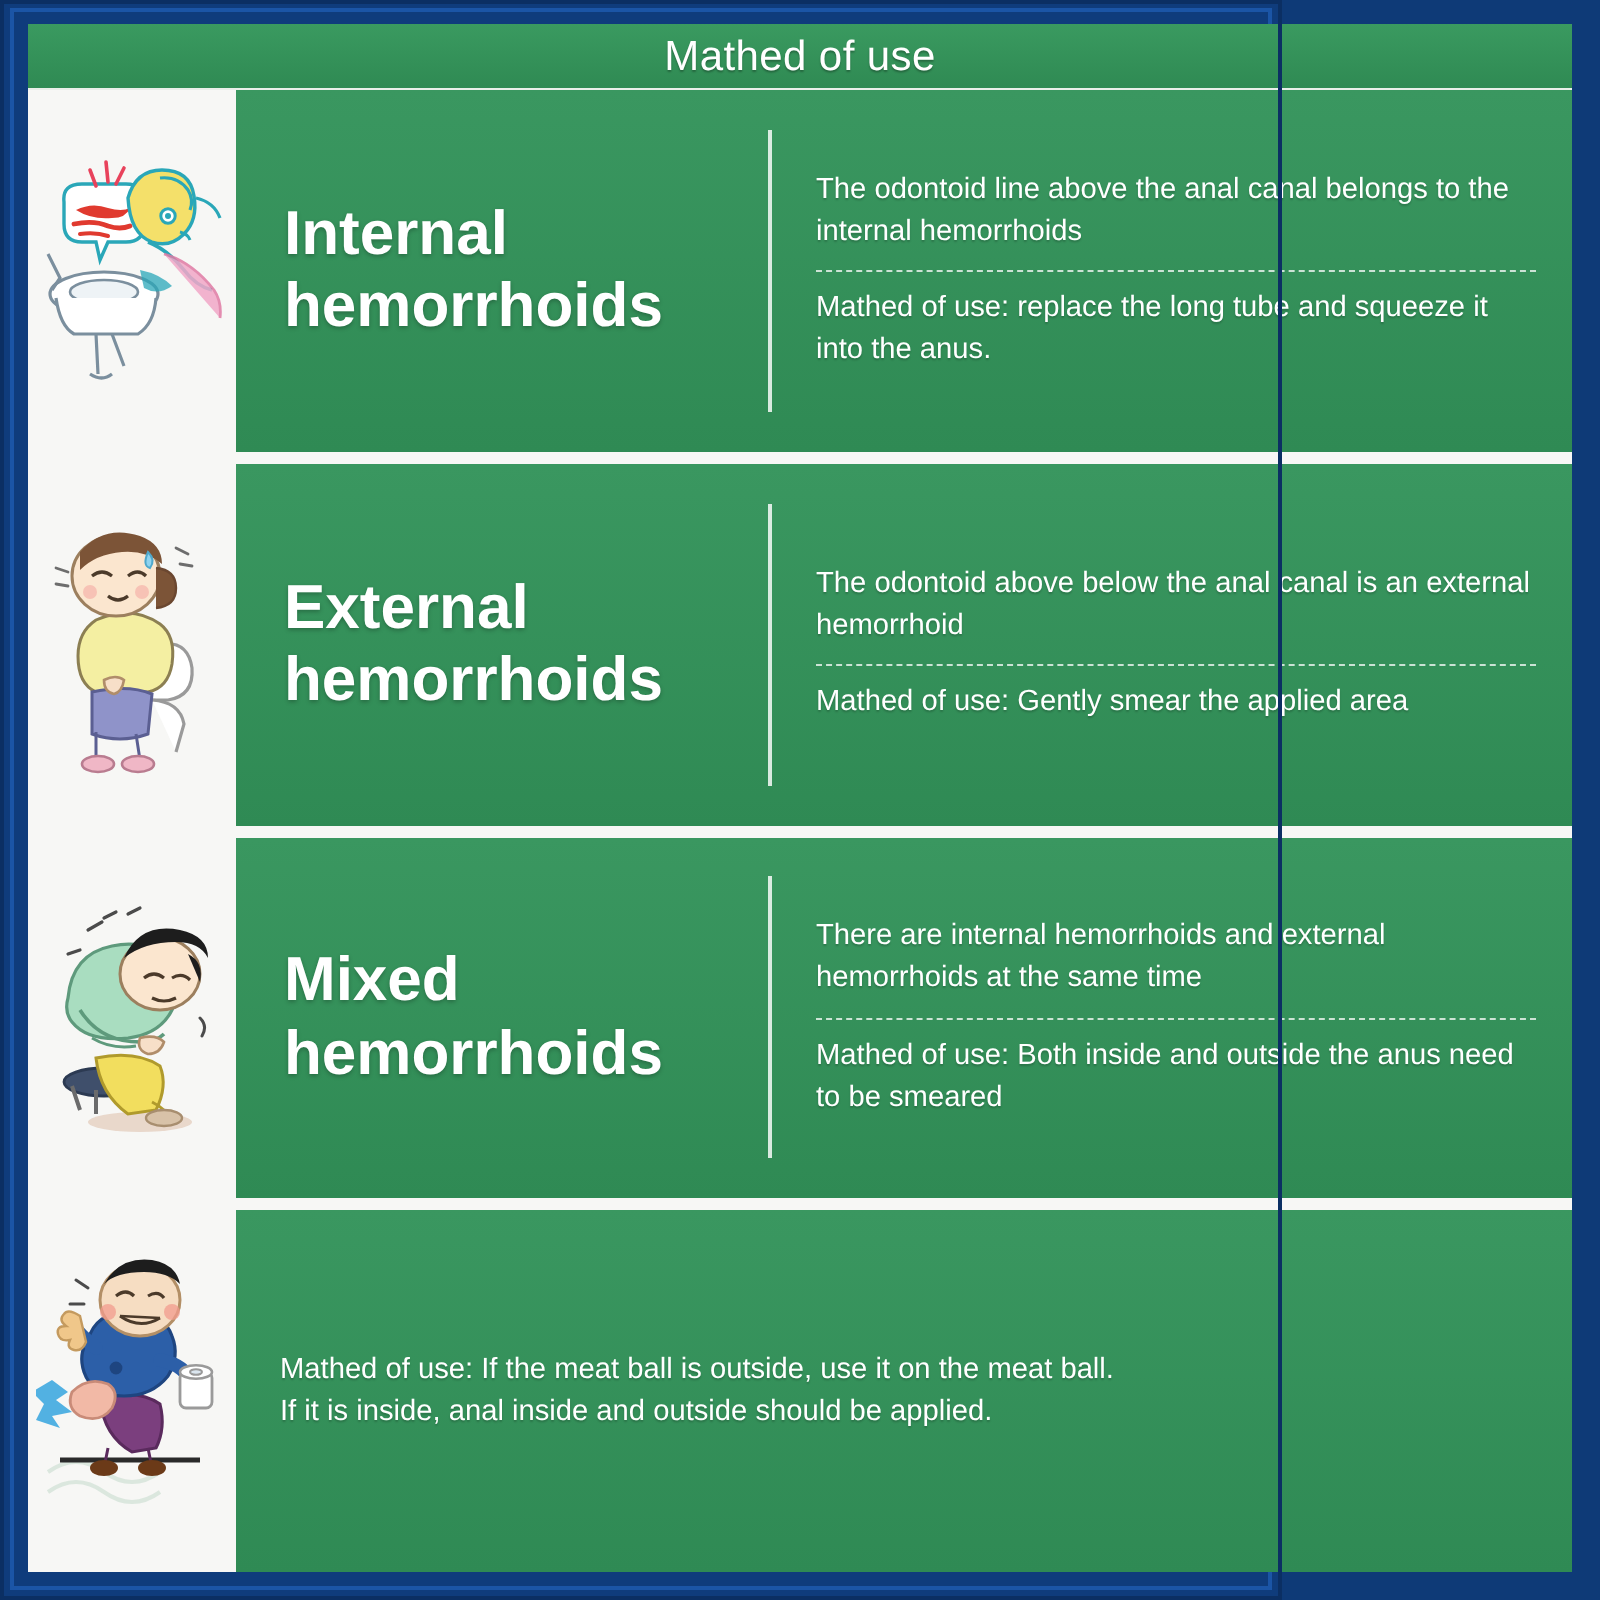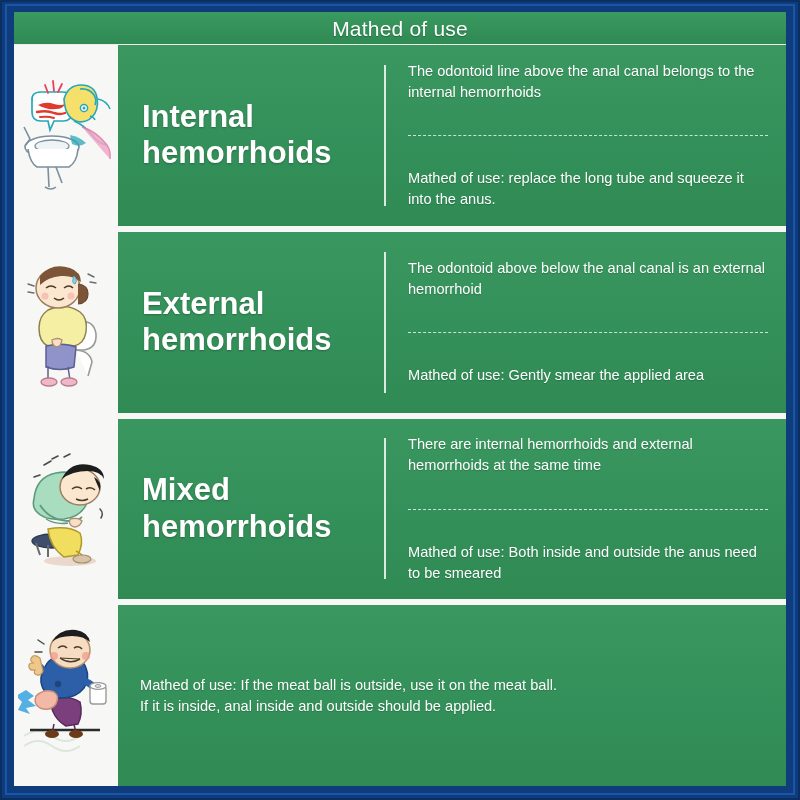--- a/index.html
+++ b/index.html
@@ -11,21 +11,21 @@
   body {
     width: 800px;
     height: 800px;
     overflow: hidden;
     font-family: "Liberation Sans", sans-serif;
   }
 
   
   #infographic {
     position: relative;
-    width: 800px;
+    width: 641px;
     height: 800px;
     box-sizing: border-box;
     background: #0f3c7c;
     padding: 12px 14px 14px 14px;
   }
   
   #infographic::before {
     content: "";
     position: absolute;
     left: 5px; top: 4px; right: 5px; bottom: 5px;
@@ -144,21 +144,20 @@
   }
 
   .card-desc-col {
     flex: 1;
     display: flex;
     flex-direction: column;
     justify-content: center;
     padding: 0 18px 0 22px;
     box-sizing: border-box;
     min-width: 0;
-    gap: 24px;
   }
   .desc-line {
     color: #ffffff;
     font-size: 14.6px;
     line-height: 1.42;
     text-shadow: 0 1px 1px rgba(0,0,0,0.2);
   }
   .desc-sep {
     height: 0;
     border-top: 1px dashed rgba(255,255,255,0.75);

